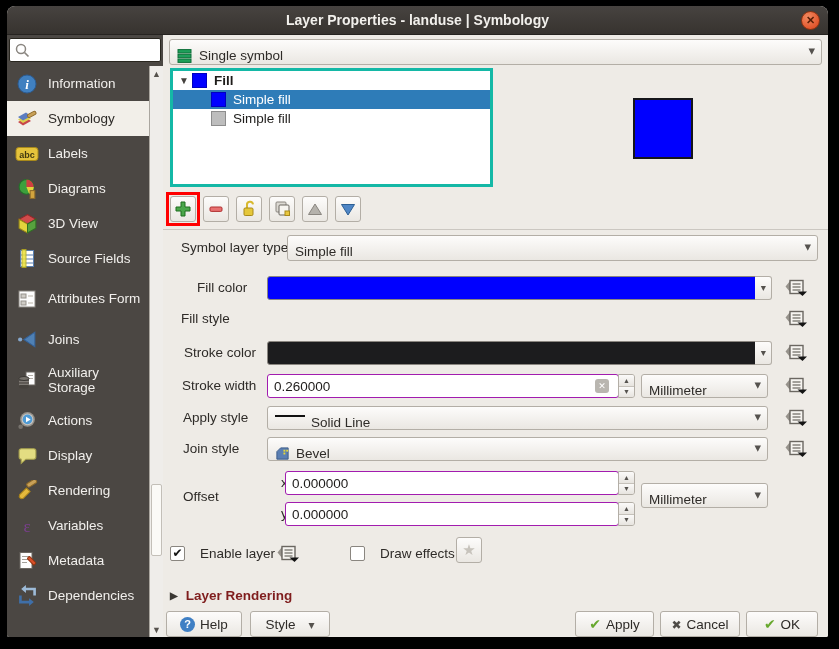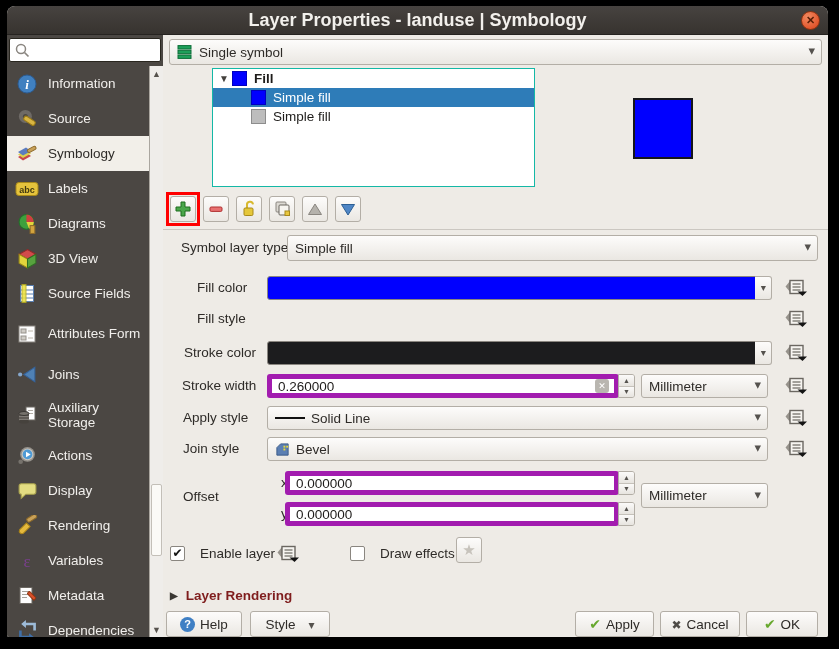--- a/index.html
+++ b/index.html
@@ -6,21 +6,21 @@
   html,body { width: 839px; height: 649px; background:#000; font-family:"Liberation Sans",sans-serif; overflow:hidden; }
 
   #window { position:absolute; left:7px; top:6px; width:821px; height:631px;
             background:#eeebe6; border-radius:8px 8px 2px 2px; overflow:hidden;
             display:flex; flex-direction:column; }
 
   
   #titlebar { flex:0 0 29px; background:linear-gradient(#474340,#37332f);
               border-bottom:1px solid #262320; position:relative;
               display:flex; align-items:center; justify-content:center; }
-  #titlebar .title { color:#f2f0ec; font-size:18px; font-weight:bold; }
+  #titlebar .title { color:#f2f0ec; font-size:14px; font-weight:bold; }
   .close-btn { position:absolute; right:8px; top:5px; width:19px; height:19px; border-radius:50%;
                background:radial-gradient(circle at 35% 30%, #f08a60, #e2572e 70%, #c74517);
                border:1px solid #8f3412; display:flex; align-items:center; justify-content:center;
                color:#571d05; font-size:11px; font-weight:bold; cursor:default; }
   .close-btn::before { content:"✕"; }
 
   
   #content { flex:1; display:flex; min-height:0; }
   #leftcol { flex:0 0 156px; background:#4b4743; display:flex; flex-direction:column; }
   .search-wrap { position:relative; margin:3px 2px 4px 2px; }
@@ -43,26 +43,26 @@
   .scroll-arrow.up { top:1px; } .scroll-arrow.up::before { content:"▲"; }
   .scroll-arrow.down { bottom:1px; } .scroll-arrow.down::before { content:"▼"; }
   .scroll-thumb { position:absolute; left:1px; top:418px; width:11px; height:72px;
                   background:#fbfaf7; border:1px solid #c3bfb8; border-radius:2px; }
 
   
   #main { flex:1; position:relative; background:#eeebe6; }
   .flabel { position:absolute; font-size:13.5px; color:#2e2b28; line-height:24px; white-space:nowrap;margin-left:8px; }
 
   .btn3d { background:linear-gradient(#fdfcfb,#eae7e2); border:1px solid #b3aea6; border-radius:3px; }
-  .combo { position:absolute; display:flex; align-items:center; gap:6px; padding:0 20px 0 7px;
+  .combo { position:absolute; display:flex; gap:6px; padding:8px 20px 0 7px;
            font-size:13.5px; color:#2e2b28;
            background:linear-gradient(#fdfcfb,#eae7e2); border:1px solid #b3aea6; border-radius:3px; }
   .combo::after { content:"▾"; position:absolute; right:6px; top:50%; transform:translateY(-57%);
                   color:#55524e; font-size:13px; }
-  .input { position:absolute; background:#fff; border:5px solid #a21caf; border-radius:3px;
+  .input { position:absolute; background:#fff; border:1px solid #a21caf; border-radius:3px;
            font-size:13.5px; font-family:inherit; padding:0 20px 0 6px; color:#1e1c1a; }
   .spin { position:absolute; width:17px; display:flex; flex-direction:column; border:1px solid #b3aea6;
           border-radius:0 3px 3px 0; overflow:hidden; }
   .spin div { flex:1; display:flex; align-items:center; justify-content:center;
               background:linear-gradient(#fbfaf9,#e7e4df); color:#55524e; font-size:7px; }
   .spin div.up::before { content:"▲"; } .spin div.dn::before { content:"▼"; }
   .spin div + div { border-top:1px solid #c5c1ba; }
   .clear-ico { position:absolute; width:14px; height:14px; border-radius:3px; background:#b9b6b0;
                color:#fff; font-size:9px; display:flex; align-items:center; justify-content:center; }
   .clear-ico::before { content:"✕"; }
@@ -70,21 +70,21 @@
   .color-bar { position:absolute; border:1px solid #8a8680; border-radius:3px 0 0 3px; }
   .color-arrow { position:absolute; width:17px; border:1px solid #b3aea6; border-left:none;
                  border-radius:0 3px 3px 0; background:linear-gradient(#fdfcfb,#eae7e2);
                  display:flex; align-items:center; justify-content:center; color:#55524e; font-size:11px; }
   .color-arrow::before { content:"▼"; transform:scale(.8); }
 
   .dd-btn { position:absolute; width:25px; height:21px; }
 
   
   #tree { position:absolute; left:7px; top:33px; width:323px; height:119px;
-          background:#fff; border:1px solid #14b8a6;margin-left:42px; }
+          background:#fff; border:3px solid #14b8a6; }
   .trow { height:19px; display:flex; align-items:center; font-size:13.5px; color:#1e1c1a; }
   .trow .expander { width:16px; text-align:center; color:#44413d; font-size:10px; margin-left:3px; }
   .trow .expander::before { content:"▼"; }
   .tswatch { width:15px; height:15px; border:1px solid rgba(0,0,0,.25); }
   .trow .tlabel { margin-left:7px; }
   .trow.root .tlabel { font-weight:bold; }
   .trow.child { padding-left:38px; }
   .trow.selected { background:#2e7cb8; color:#fff; }
 
   #preview { position:absolute; left:470px; top:63px; width:60px; height:61px; border:2px solid #15151a; }
@@ -146,30 +146,20 @@
           <div class="side-item">
             <span class="side-icon">
                 <svg width="20" height="20" viewBox="0 0 20 20">
                   <circle cx="10" cy="10" r="9" fill="#4080c0" stroke="#2c5c92"></circle>
                   <text x="10" y="15" font-size="13" font-style="italic" font-weight="bold" fill="#fff" text-anchor="middle" font-family="serif">i</text>
                 </svg>
               </span>
             <span class="side-label">Information</span>
           </div>
 
-          <div class="side-item">
-            <span class="side-icon">
-                <svg width="21" height="21" viewBox="0 0 20 20">
-                  <circle cx="8" cy="8" r="6.2" fill="#6e6a66"></circle>
-                  <circle cx="8" cy="8" r="2.4" fill="#4b4743"></circle>
-                  <rect x="6" y="10" width="12" height="4.4" rx="2" fill="#d9b542" stroke="#9c7c18" transform="rotate(33 12 12)"></rect>
-                </svg>
-              </span>
-            <span class="side-label">Source</span>
-          </div>
 
           <div class="side-item selected">
             <span class="side-icon">
                 <svg width="22" height="22" viewBox="0 0 22 22">
                   <path d="M2 14 l8 -4.5 5 3.5 -8 4.5z" fill="#c8474b"></path>
                   <path d="M2 11.5 l8 -4.5 5 3.5 -8 4.5z" fill="#ddd04e"></path>
                   <path d="M2 9 l8 -4.5 5 3.5 -8 4.5z" fill="#5b7cc0"></path>
                   <rect x="11" y="5" width="9" height="3.4" rx="1.4" fill="#c9a158" stroke="#8d6a2a" transform="rotate(-28 15 6)"></rect>
                 </svg>
               </span>
@@ -410,21 +400,21 @@
       <div class="color-arrow" style="left:592px; top:241px; height:24px;"></div>
       <div class="dd-btn js-dd" style="left:620px; top:242px;"><svg width="25" height="21" viewBox="0 0 25 21">
             <path d="M7 4 L2.5 9.5 7 15Z" fill="#96928b"></path>
             <rect x="7" y="3.5" width="13" height="13" fill="#f6f4f0" stroke="#6b6761" stroke-width="1.4"></rect>
             <line x1="9.5" y1="7" x2="17.5" y2="7" stroke="#6b6761" stroke-width="1.2"></line>
             <line x1="9.5" y1="10" x2="17.5" y2="10" stroke="#6b6761" stroke-width="1.2"></line>
             <line x1="9.5" y1="13" x2="17.5" y2="13" stroke="#6b6761" stroke-width="1.2"></line>
             <path d="M14.5 14.5 H24 L19.5 19Z" fill="#141414"></path>
           </svg></div>
 
-      <span class="flabel" style="left:26px; top:272px;">Fill style</span>
+      <span class="flabel" style="left:10px; top:272px;">Fill style</span>
       <div class="dd-btn js-dd" style="left:620px; top:273px;"><svg width="25" height="21" viewBox="0 0 25 21">
             <path d="M7 4 L2.5 9.5 7 15Z" fill="#96928b"></path>
             <rect x="7" y="3.5" width="13" height="13" fill="#f6f4f0" stroke="#6b6761" stroke-width="1.4"></rect>
             <line x1="9.5" y1="7" x2="17.5" y2="7" stroke="#6b6761" stroke-width="1.2"></line>
             <line x1="9.5" y1="10" x2="17.5" y2="10" stroke="#6b6761" stroke-width="1.2"></line>
             <line x1="9.5" y1="13" x2="17.5" y2="13" stroke="#6b6761" stroke-width="1.2"></line>
             <path d="M14.5 14.5 H24 L19.5 19Z" fill="#141414"></path>
           </svg></div>
 
       <span class="flabel" style="left:13px; top:306px;">Stroke color</span>

